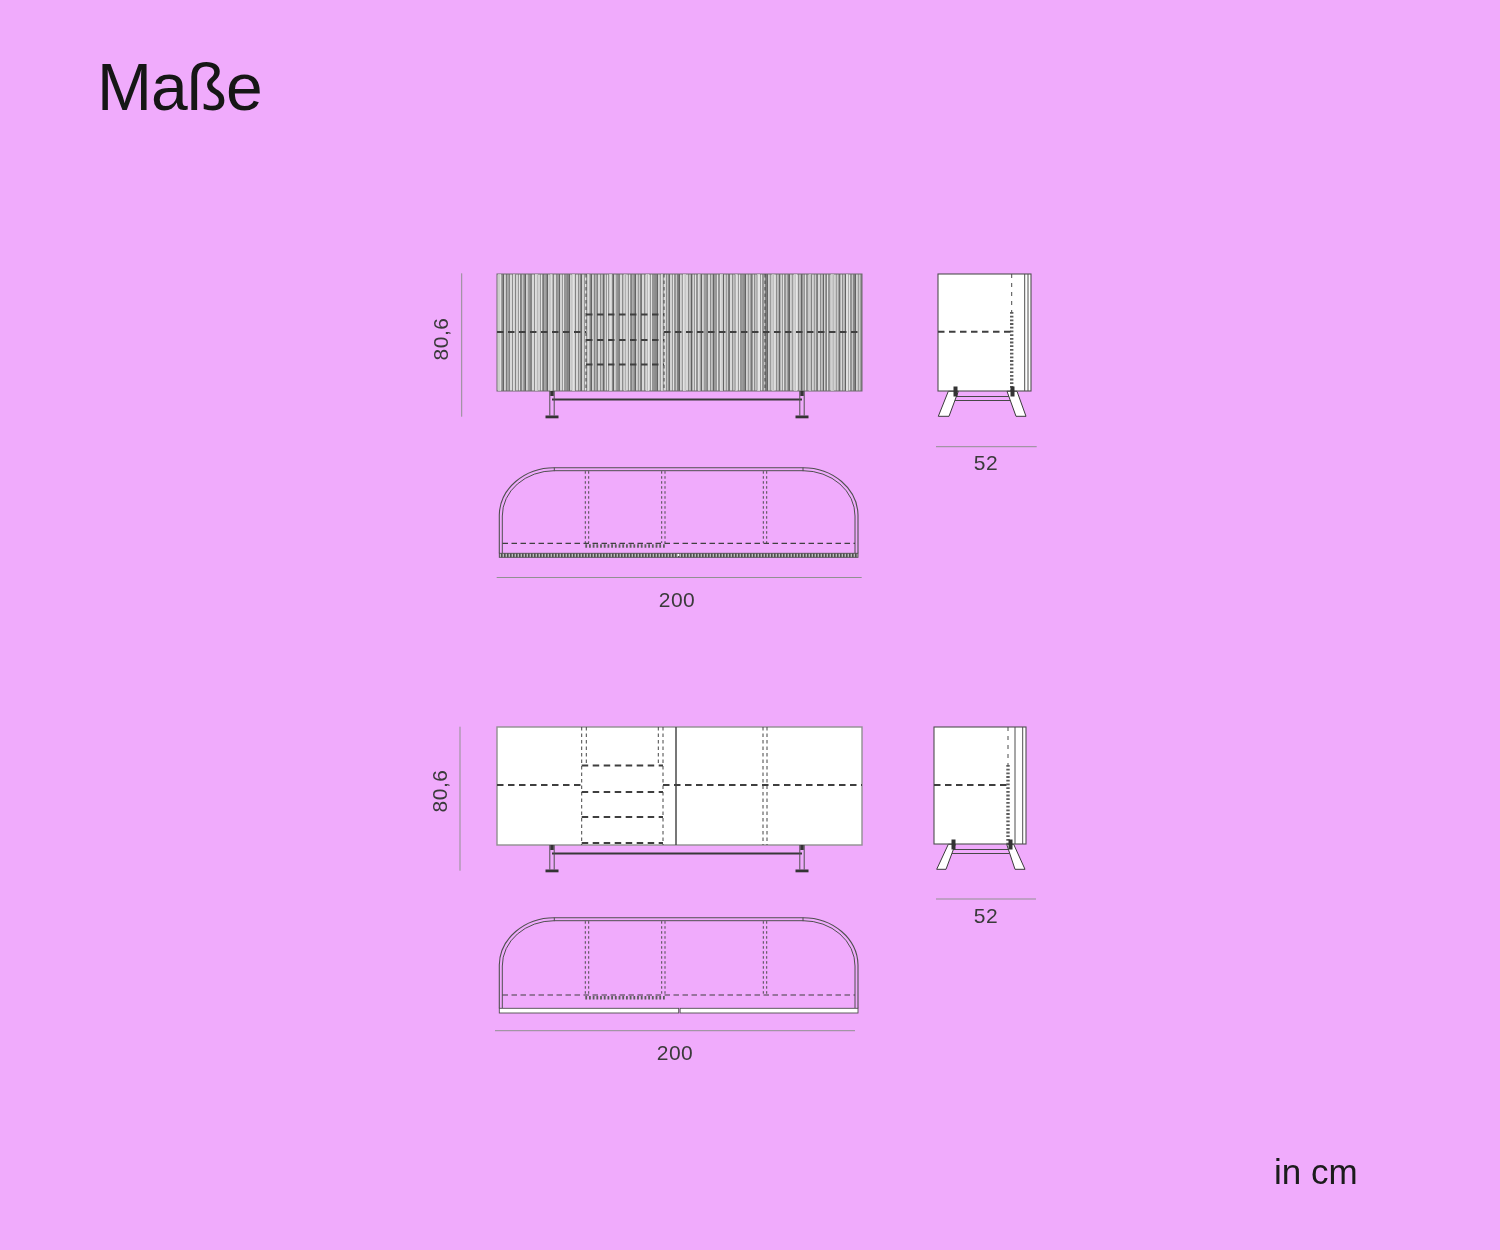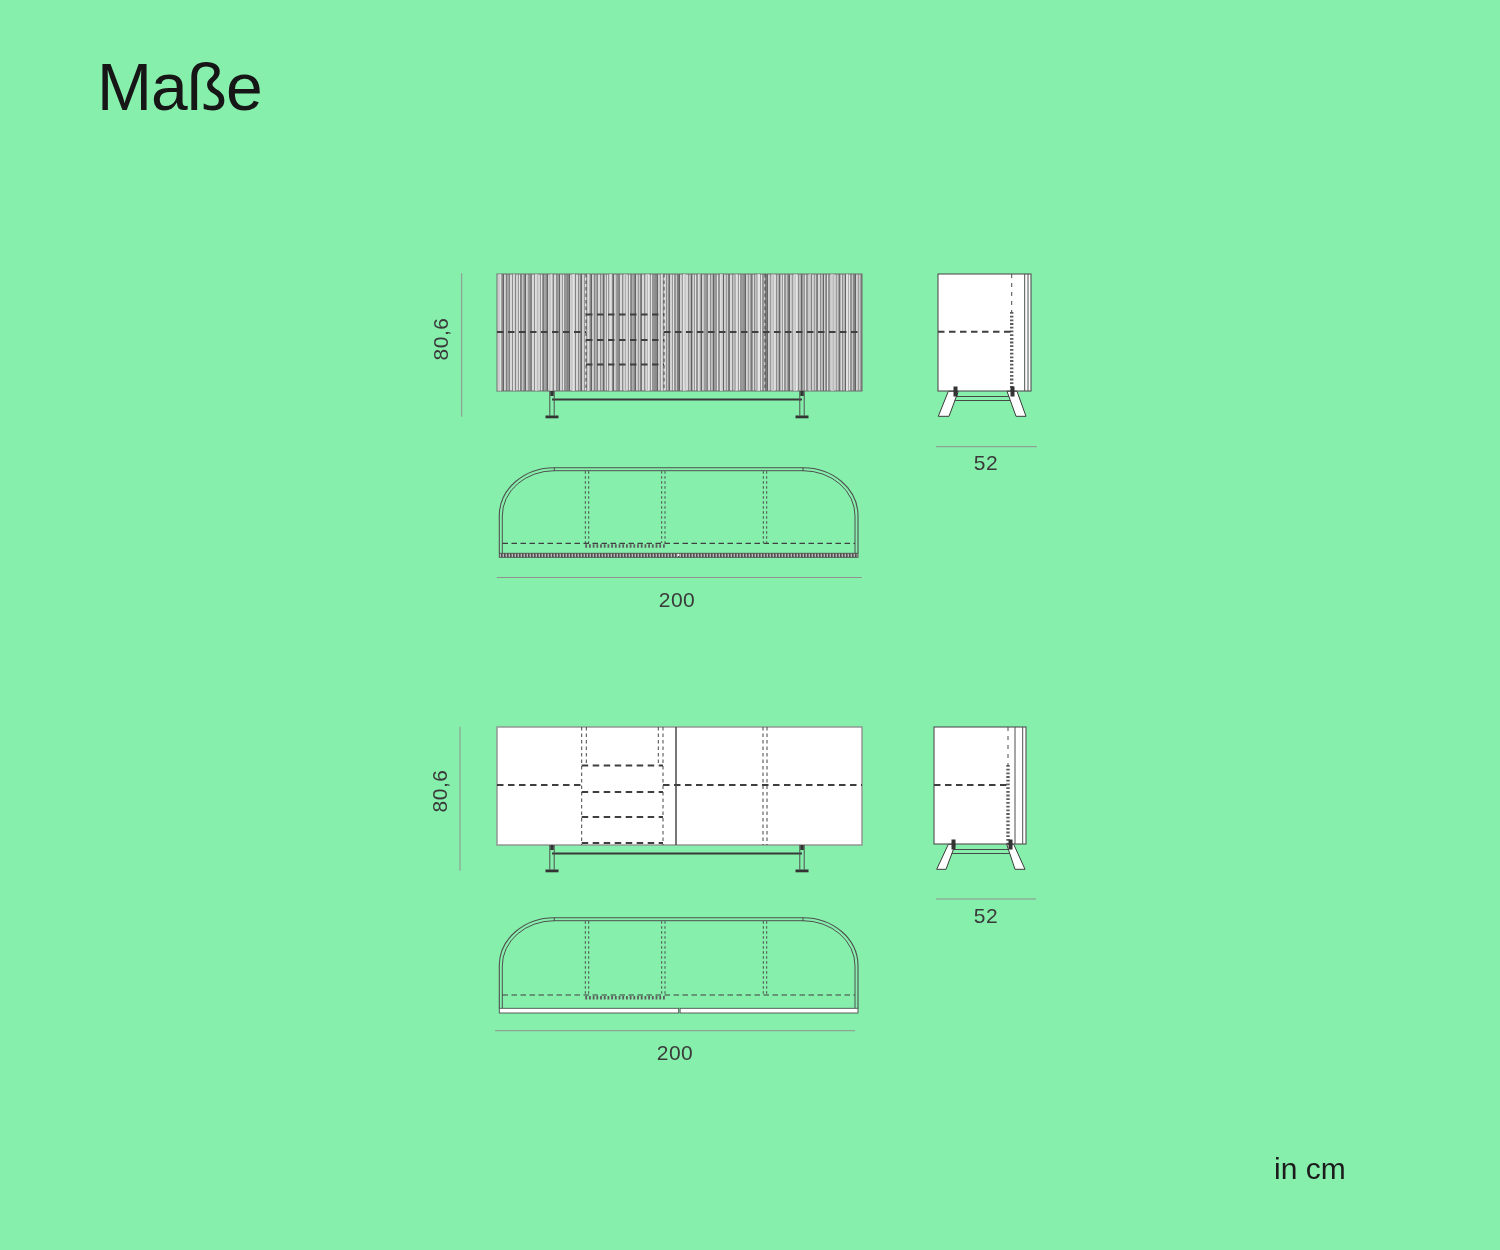--- a/index.html
+++ b/index.html
@@ -1,25 +1,25 @@
 <!DOCTYPE html>
 <html><head>
 <meta charset="utf-8">
 <style>
   html,body { margin:0; padding:0; background:#ffffff; }
   .page {
-    position:relative; width:1500px; height:1250px; background:#86efac;
+    position:relative; width:1500px; height:1250px; background:#f0abfc;
     font-family:"Liberation Sans", sans-serif; overflow:hidden;
   }
   .title {
     position:absolute; left:97px; top:54px; font-size:66px; line-height:1;
     color:#161616; letter-spacing:-1px;
   }
   .units {
-    position:absolute; left:1274px; top:1152px; font-size:30px; color:#1c1c1c;
+    position:absolute; left:1274px; top:1152px; font-size:35px; color:#1c1c1c;
   }
   .fig { position:absolute; }
   .fig svg { position:absolute; left:0; top:0; display:block; }
   .dim-label {
     position:absolute; font-size:21px; color:#3a3a3a; white-space:nowrap;
     transform:translate(-50%,-50%); letter-spacing:0.5px;
   }
   .dim-label.vert { transform:translate(-50%,-50%) rotate(-90deg); }
 
   

